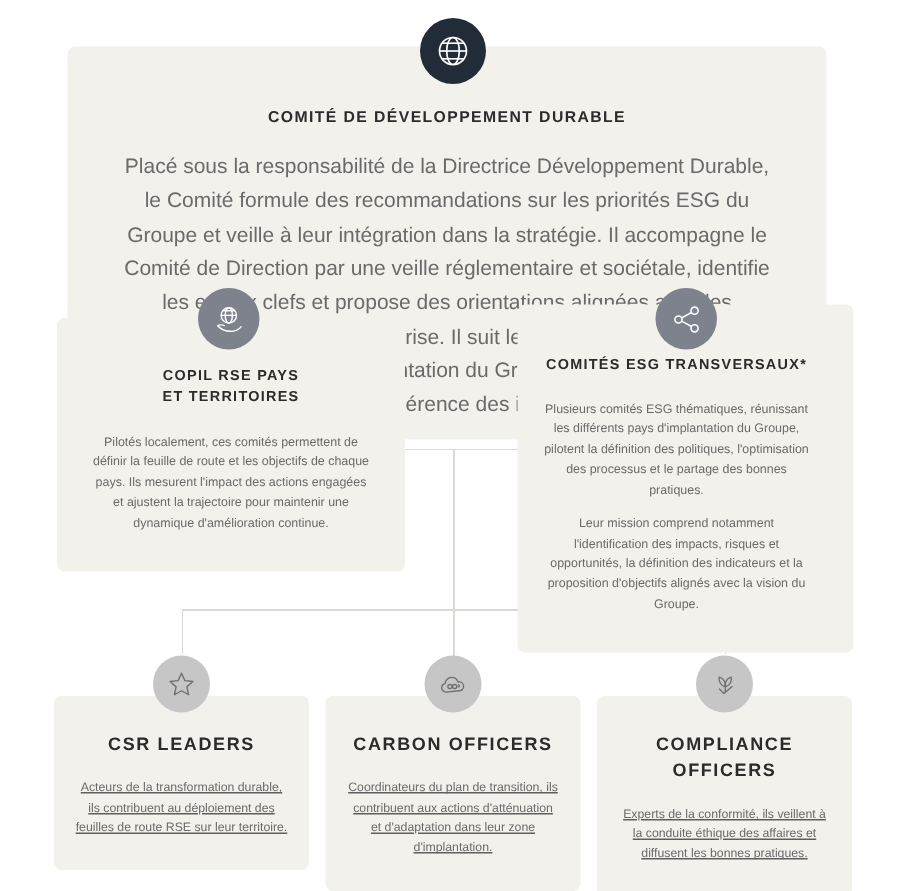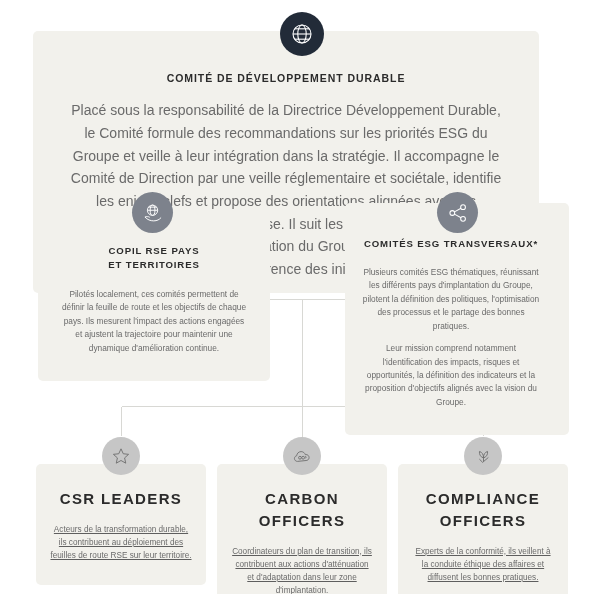--- a/index.html
+++ b/index.html
@@ -63,21 +63,21 @@
     border-radius: 50%;
     display: flex;
     align-items: center;
     justify-content: center;
     z-index: 5;
   }
   .icon-badge svg { display: block; }
 
   
   #root-card {
-    left: 33px;
+    left: 45px;
     top: 31px;
     width: 506px;
     padding: 40px 34px 12px 34px;
   }
   #root-card .card-title { font-size: 10.5px; }
   #root-card .card-body { margin-top: 13px; font-size: 14px; }
 
   #root-icon {
     left: 280px;
     top: 12px;
@@ -121,21 +121,21 @@
     height: 41px;
     background: #7d828c;
   }
 
   
   .leaf-card {
     top: 464px;
     width: 170px;
     padding: 24px 14px 22px 14px;
   }
-  .leaf-card .card-title { font-size: 15px; }
+  .leaf-card .card-title { font-size: 12px; }
   .leaf-card .card-body { margin-top: 13px; font-size: 8.2px; text-decoration: underline; }
 
   #csr-card { left: 36px; }
   #carbon-card { left: 217px; }
   #compliance-card { left: 398px; }
 
   .leaf-icon {
     top: 437px;
     width: 38px;
     height: 38px;

